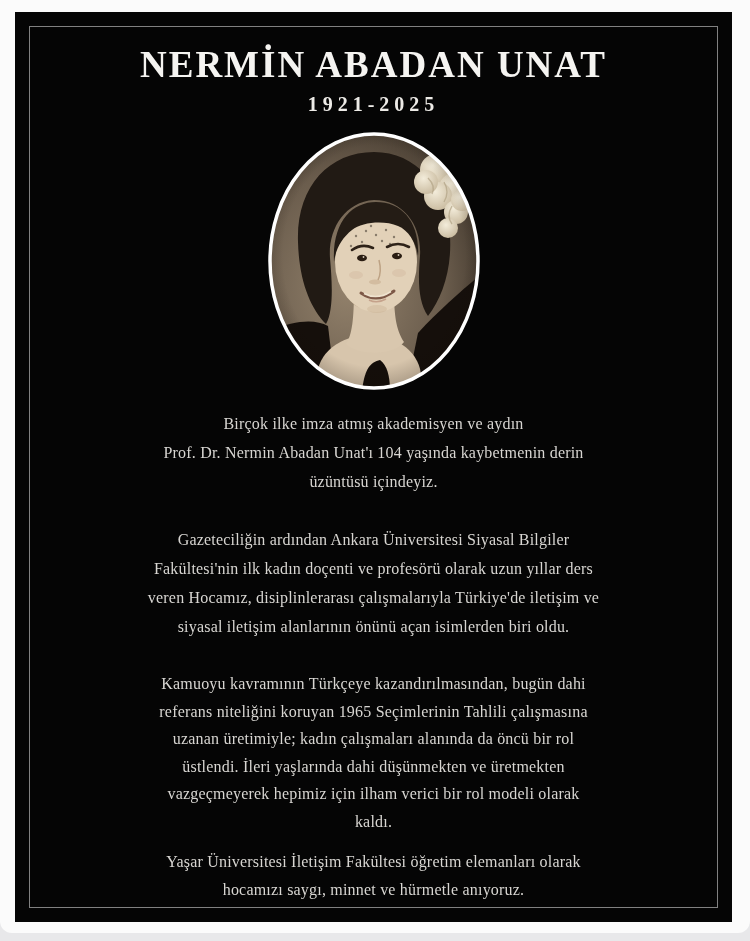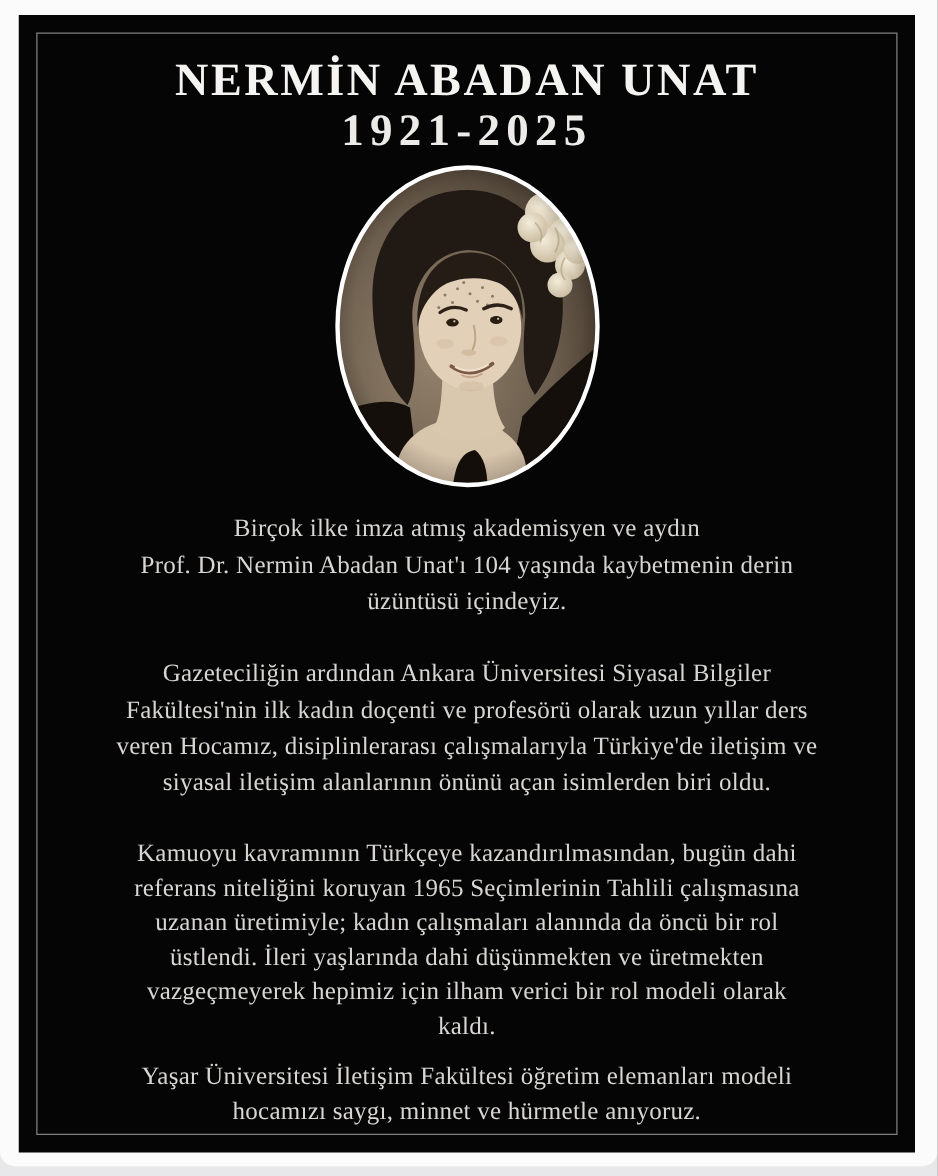--- a/index.html
+++ b/index.html
@@ -24,33 +24,33 @@
     pointer-events:none;
   }
   .name{
     margin:32px 0 0;
     font-size:37px;line-height:42px;font-weight:700;
     letter-spacing:2px;
     color:var(--title-color,#f5f4f1);
   }
   .years{
     margin:2px 0 0;
-    font-size:36px;line-height:32px;font-weight:600;
+    font-size:20px;line-height:32px;font-weight:600;
     letter-spacing:5px;
     color:var(--years-color,#edebe7);
   }
   .portrait{
     display:block;margin:10px auto 0;
     width:216px;height:262px;
   }
   .portrait .ring{stroke:var(--photo-ring,#ffffff);}
   .text-block{margin:17px auto 0;width:660px;}
   .para{
     margin:0 0 29px;
-    font-size:20px;line-height:29px;
+    font-size:16px;line-height:29px;
     color:var(--body-color,#d8d6d2);
     white-space:pre-line;
     letter-spacing:0.2px;
   }
   .para.tight{line-height:27.5px;margin:13px;}
 </style>
 </head>
 <body>
 
 <div class="page">
@@ -148,18 +148,18 @@
         <p class="para">Gazeteciliğin ardından Ankara Üniversitesi Siyasal Bilgiler
 Fakültesi'nin ilk kadın doçenti ve profesörü olarak uzun yıllar ders
 veren Hocamız, disiplinlerarası çalışmalarıyla Türkiye'de iletişim ve
 siyasal iletişim alanlarının önünü açan isimlerden biri oldu.</p>
         <p class="para tight">Kamuoyu kavramının Türkçeye kazandırılmasından, bugün dahi
 referans niteliğini koruyan 1965 Seçimlerinin Tahlili çalışmasına
 uzanan üretimiyle; kadın çalışmaları alanında da öncü bir rol
 üstlendi. İleri yaşlarında dahi düşünmekten ve üretmekten
 vazgeçmeyerek hepimiz için ilham verici bir rol modeli olarak
 kaldı.</p>
-        <p class="para tight">Yaşar Üniversitesi İletişim Fakültesi öğretim elemanları modeli
+        <p class="para tight">Yaşar Üniversitesi İletişim Fakültesi öğretim elemanları olarak
 hocamızı saygı, minnet ve hürmetle anıyoruz.</p>
       </div>
     </div>
   </div>
 </div>
 
 </body></html>

